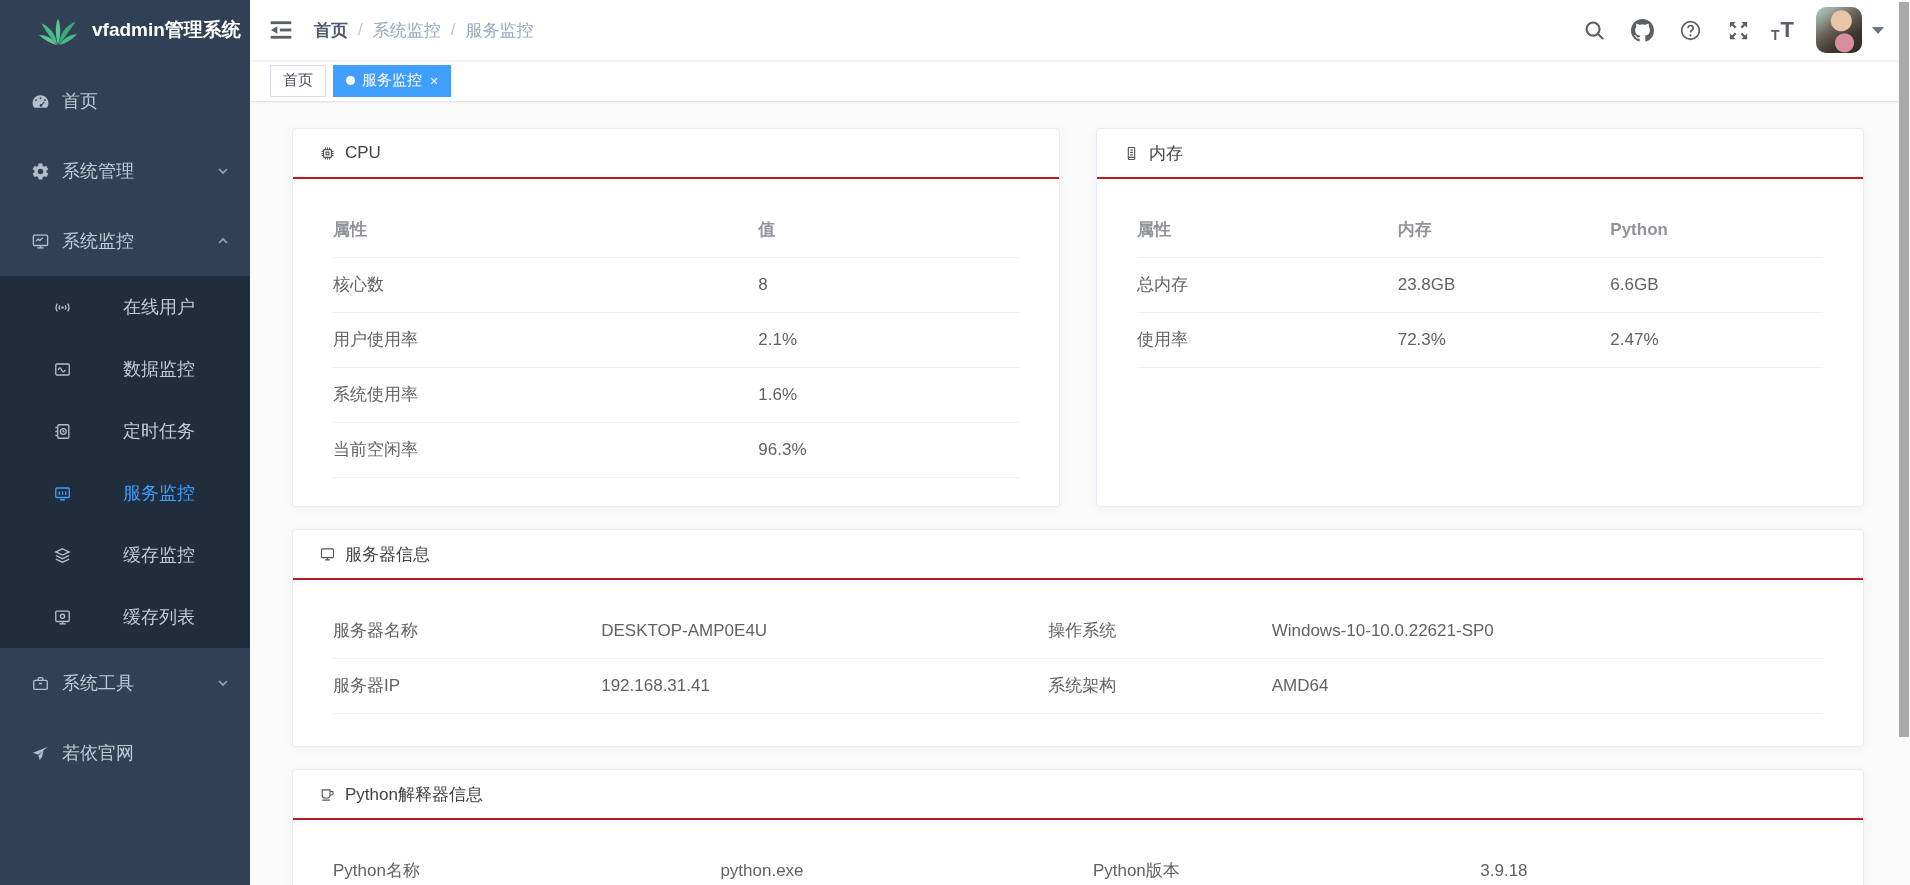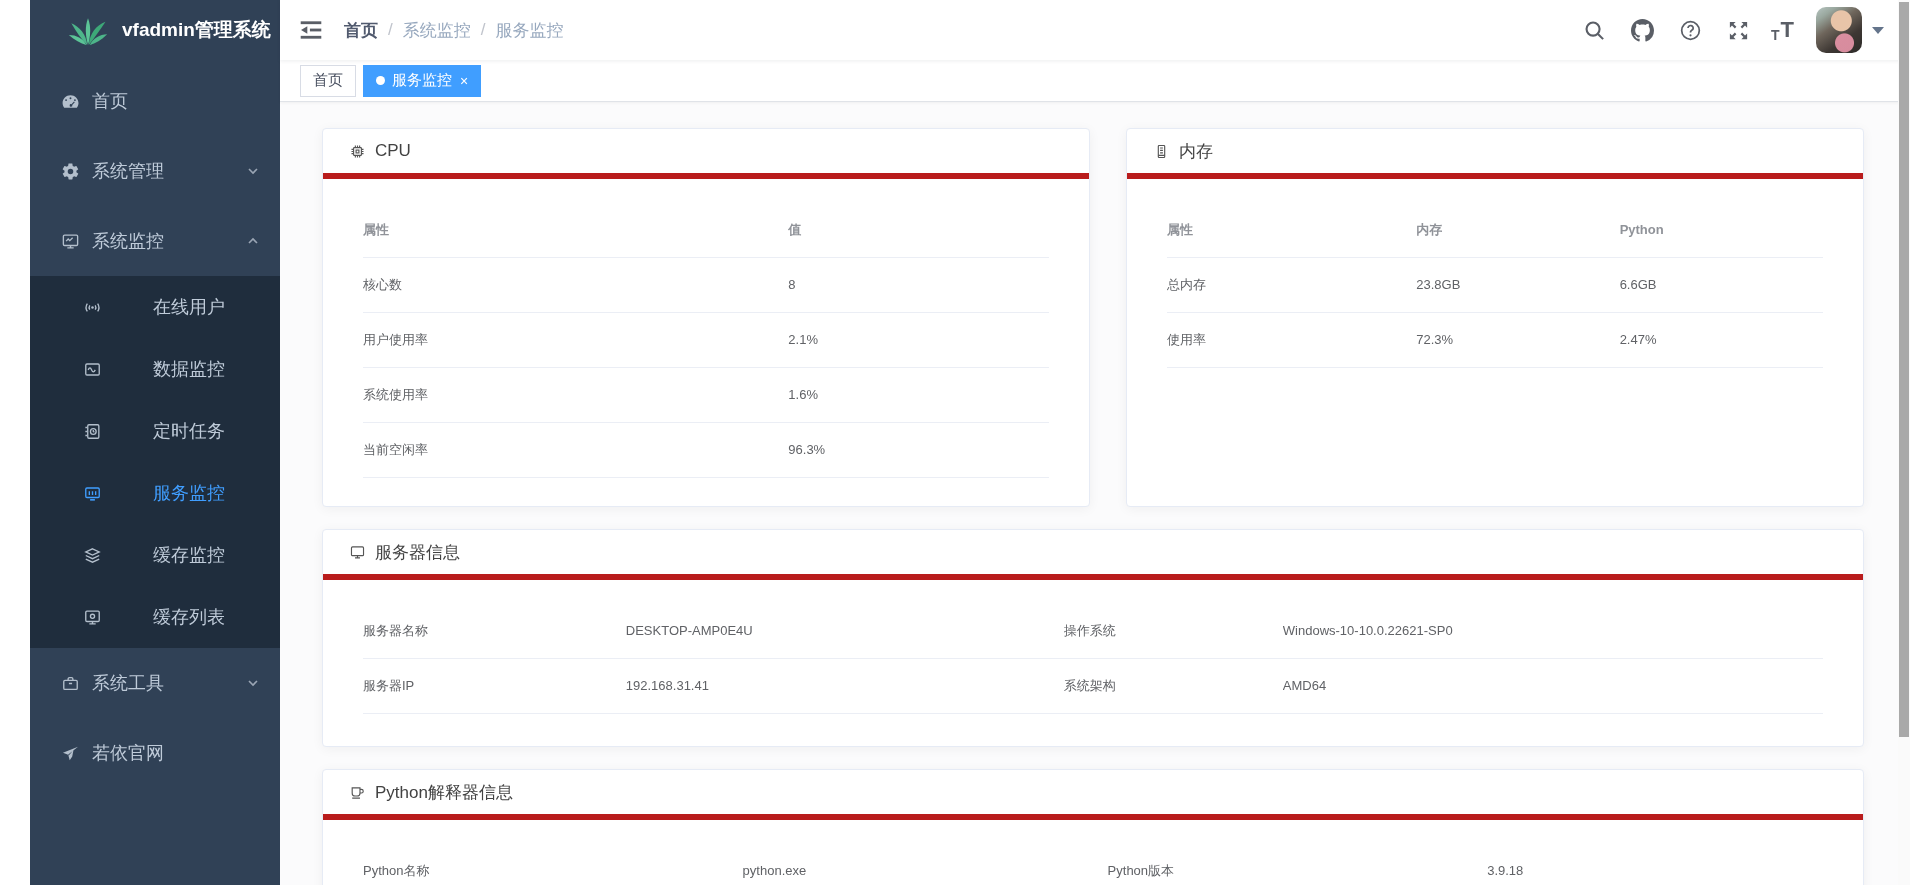--- a/index.html
+++ b/index.html
@@ -1,21 +1,21 @@
 <!DOCTYPE html>
 <html><head>
 <meta charset="utf-8">
 <style>
   * { margin:0; padding:0; box-sizing:border-box; }
   html,body { width:1910px; height:885px; overflow:hidden;
     font-family:"Liberation Sans","DejaVu Sans",sans-serif; background:#fff; }
   .app { display:flex; width:1910px; height:885px; position:relative; }
 
   
-  .sidebar { width:250px; height:885px; background:#304156; flex:0 0 250px; overflow:hidden;margin-left:30px; }
+  .sidebar { width:250px; height:885px; background:#304156; flex:0 0 250px; overflow:hidden; }
   .logo-row { height:60px; display:flex; align-items:center; padding-left:38px; cursor:pointer; }
   .logo-row svg { width:40px; height:34px; }
   .logo-title { color:#fff; font-size:19px; font-weight:bold; margin-left:14px; white-space:nowrap; }
   .menu { padding-top:6px; }
   .menu-item { height:70px; display:flex; align-items:center; padding:0 20px 0 30px;
     color:#bfcbd9; font-size:18px; cursor:pointer; }
   .menu-item .mi-icon { width:20px; height:20px; margin-right:12px; display:flex; align-items:center; justify-content:center; color:#b3bfcc; }
   .menu-item .mi-icon svg { width:19px; height:19px; }
   .menu-item .mi-label { flex:1; }
   .menu-item .chev { color:#9aa5b4; display:flex; }
@@ -58,25 +58,25 @@
     border:1px solid #d8dce5; background:#fff; color:#495060; font-size:15px; cursor:pointer; }
   .tag.active { background:#409eff; border-color:#409eff; color:#fff; }
   .tag .dot { width:9px; height:9px; border-radius:50%; background:#fff; margin-right:7px; }
   .tag .close { margin-left:8px; font-size:14px; line-height:1; }
 
   
   .content { flex:1; background:#fbfbfc; overflow:hidden; padding:26px 46px 0 42px; }
   .card { background:#fff; border:1px solid #e6ebf5; border-radius:4px;
     box-shadow:0 2px 12px 0 rgba(0,0,0,.05); }
   .card-header { height:50px; display:flex; align-items:center; padding:0 26px;
-    border-bottom:6px solid #b91c1c; font-size:17px; color:#424242; }
+    border-bottom:2px solid #b91c1c; font-size:17px; color:#424242; }
   .card-header svg { width:17px; height:17px; margin-right:9px; color:#555; }
   .card-body { padding:0 40px; }
   table { width:100%; border-collapse:collapse; table-layout:fixed; margin-top:24px; }
-  th, td { text-align:left; font-size:13px; font-weight:normal; color:#606266;
+  th, td { text-align:left; font-size:17px; font-weight:normal; color:#606266;
     padding:15px 0; line-height:24px; border-bottom:1px solid #ebeef5;
     white-space:nowrap; overflow:hidden; }
   th { color:#909399; font-weight:bold; }
   .pad-bottom { height:28px; }
 
   .row-top { display:flex; gap:36px; }
   .card-cpu { width:768px; flex:0 0 768px; }
   .card-mem { flex:1; }
   .card-wide { margin-top:22px; }
 

